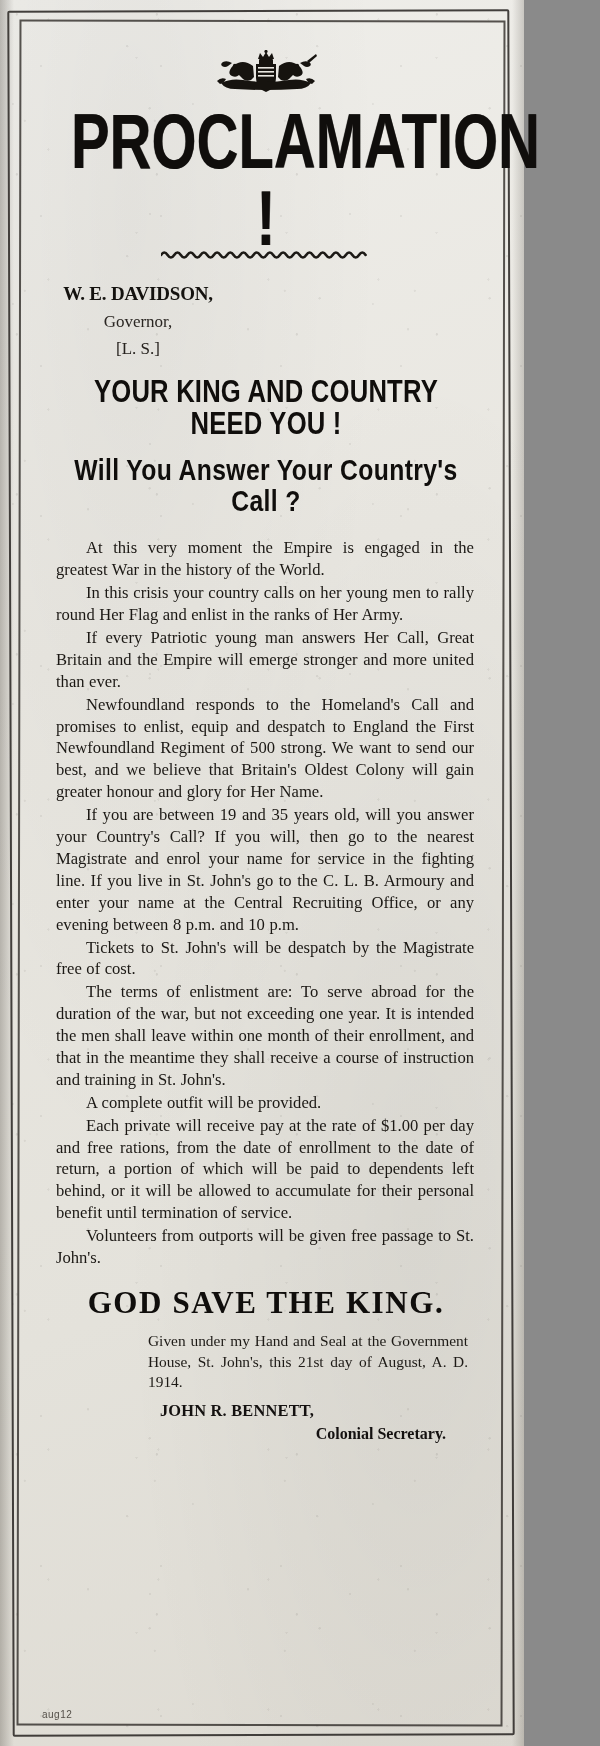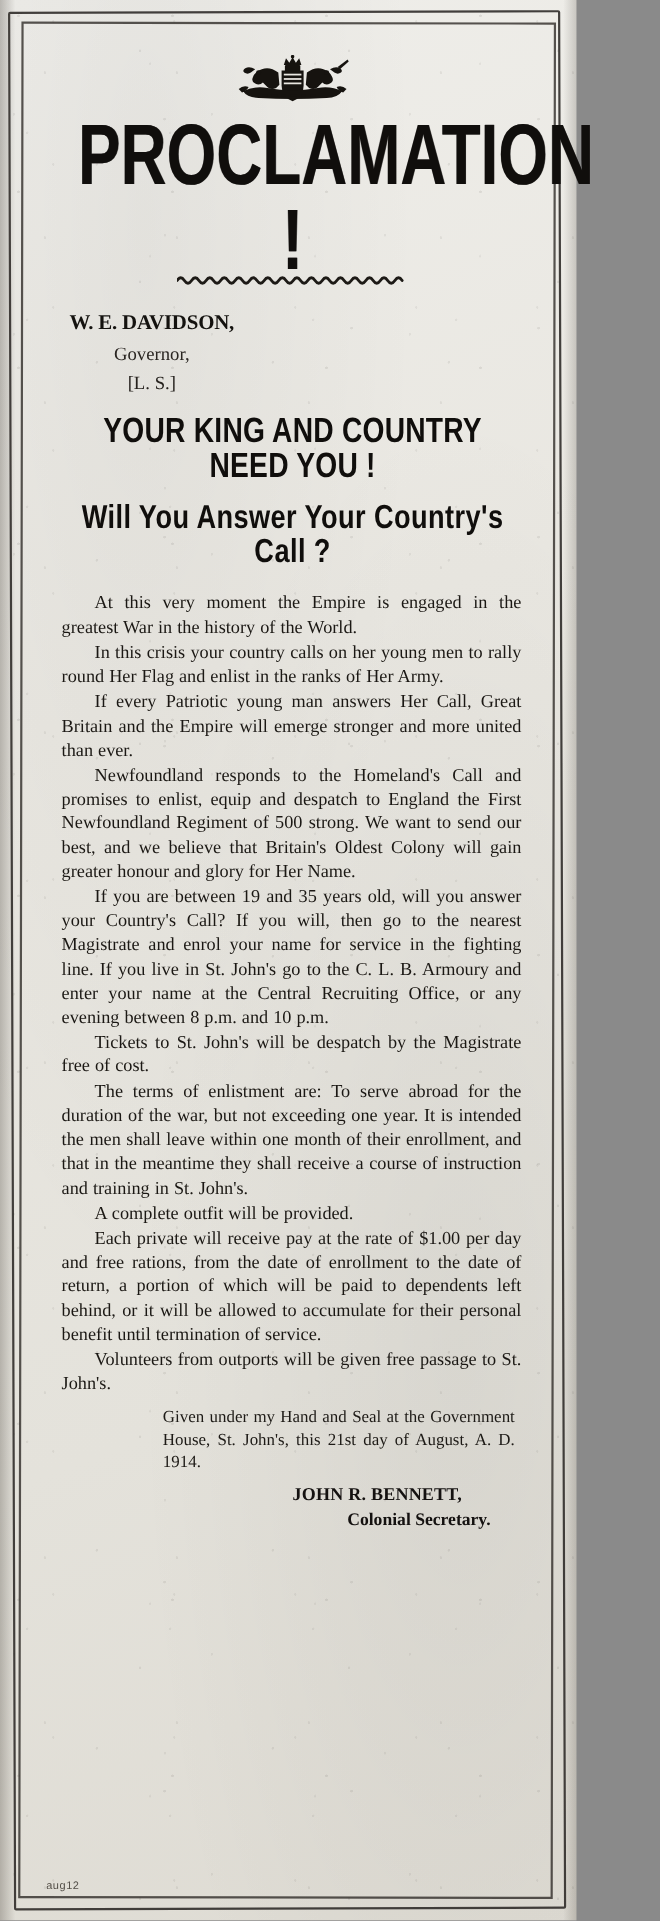--- a/index.html
+++ b/index.html
@@ -216,21 +216,21 @@
   }
   .sig-rule {
     flex: 1;
     border-bottom: 2px solid #232019;
     margin: 0 0 9px 4px;
     max-width: 112px;
     margin-left: auto;
   }
 
   .signer {
-    text-align: right;
+    text-align: center;
     font-family: "Liberation Serif", serif;
     font-weight: bold;
     font-size: 16.4px;
     letter-spacing: .2px;
     margin: 8px 58px 0 0;
     color: #141110;
   }
   .signer-title {
     text-align: right;
     font-family: "Liberation Serif", serif;
@@ -346,20 +346,21 @@
       <p>If every Patriotic young man answers Her Call, Great Britain and the Empire will emerge stronger and more united than ever.</p>
       <p>Newfoundland responds to the Homeland's Call and promises to enlist, equip and despatch to England the First Newfoundland Regiment of 500 strong. We want to send our best, and we believe that Britain's Oldest Colony will gain greater honour and glory for Her Name.</p>
       <p>If you are between 19 and 35 years old, will you answer your Country's Call? If you will, then go to the nearest Magistrate and enrol your name for service in the fighting line. If you live in St. John's go to the C. L. B. Armoury and enter your name at the Central Recruiting Office, or any evening between 8 p.m. and 10 p.m.</p>
       <p>Tickets to St. John's will be despatch by the Magistrate free of cost.</p>
       <p>The terms of enlistment are: To serve abroad for the duration of the war, but not exceeding one year. It is intended the men shall leave within one month of their enrollment, and that in the meantime they shall receive a course of instruction and training in St. John's.</p>
       <p>A complete outfit will be provided.</p>
       <p>Each private will receive pay at the rate of $1.00 per day and free rations, from the date of enrollment to the date of return, a portion of which will be paid to dependents left behind, or it will be allowed to accumulate for their personal benefit until termination of service.</p>
       <p>Volunteers from outports will be given free passage to St. John's.</p>
     </div>
 
+    <div class="god-save">GOD SAVE THE KING.</div>
 
     <div class="given-block">Given under my Hand and Seal at the Government House, St. John's, this 21st day of August, A. D. 1914.</div>
 
 
     <div class="signer">JOHN R. BENNETT,</div>
     <div class="signer-title">Colonial Secretary.</div>
 
   </div>
 
   <div class="printmark">aug12</div>

